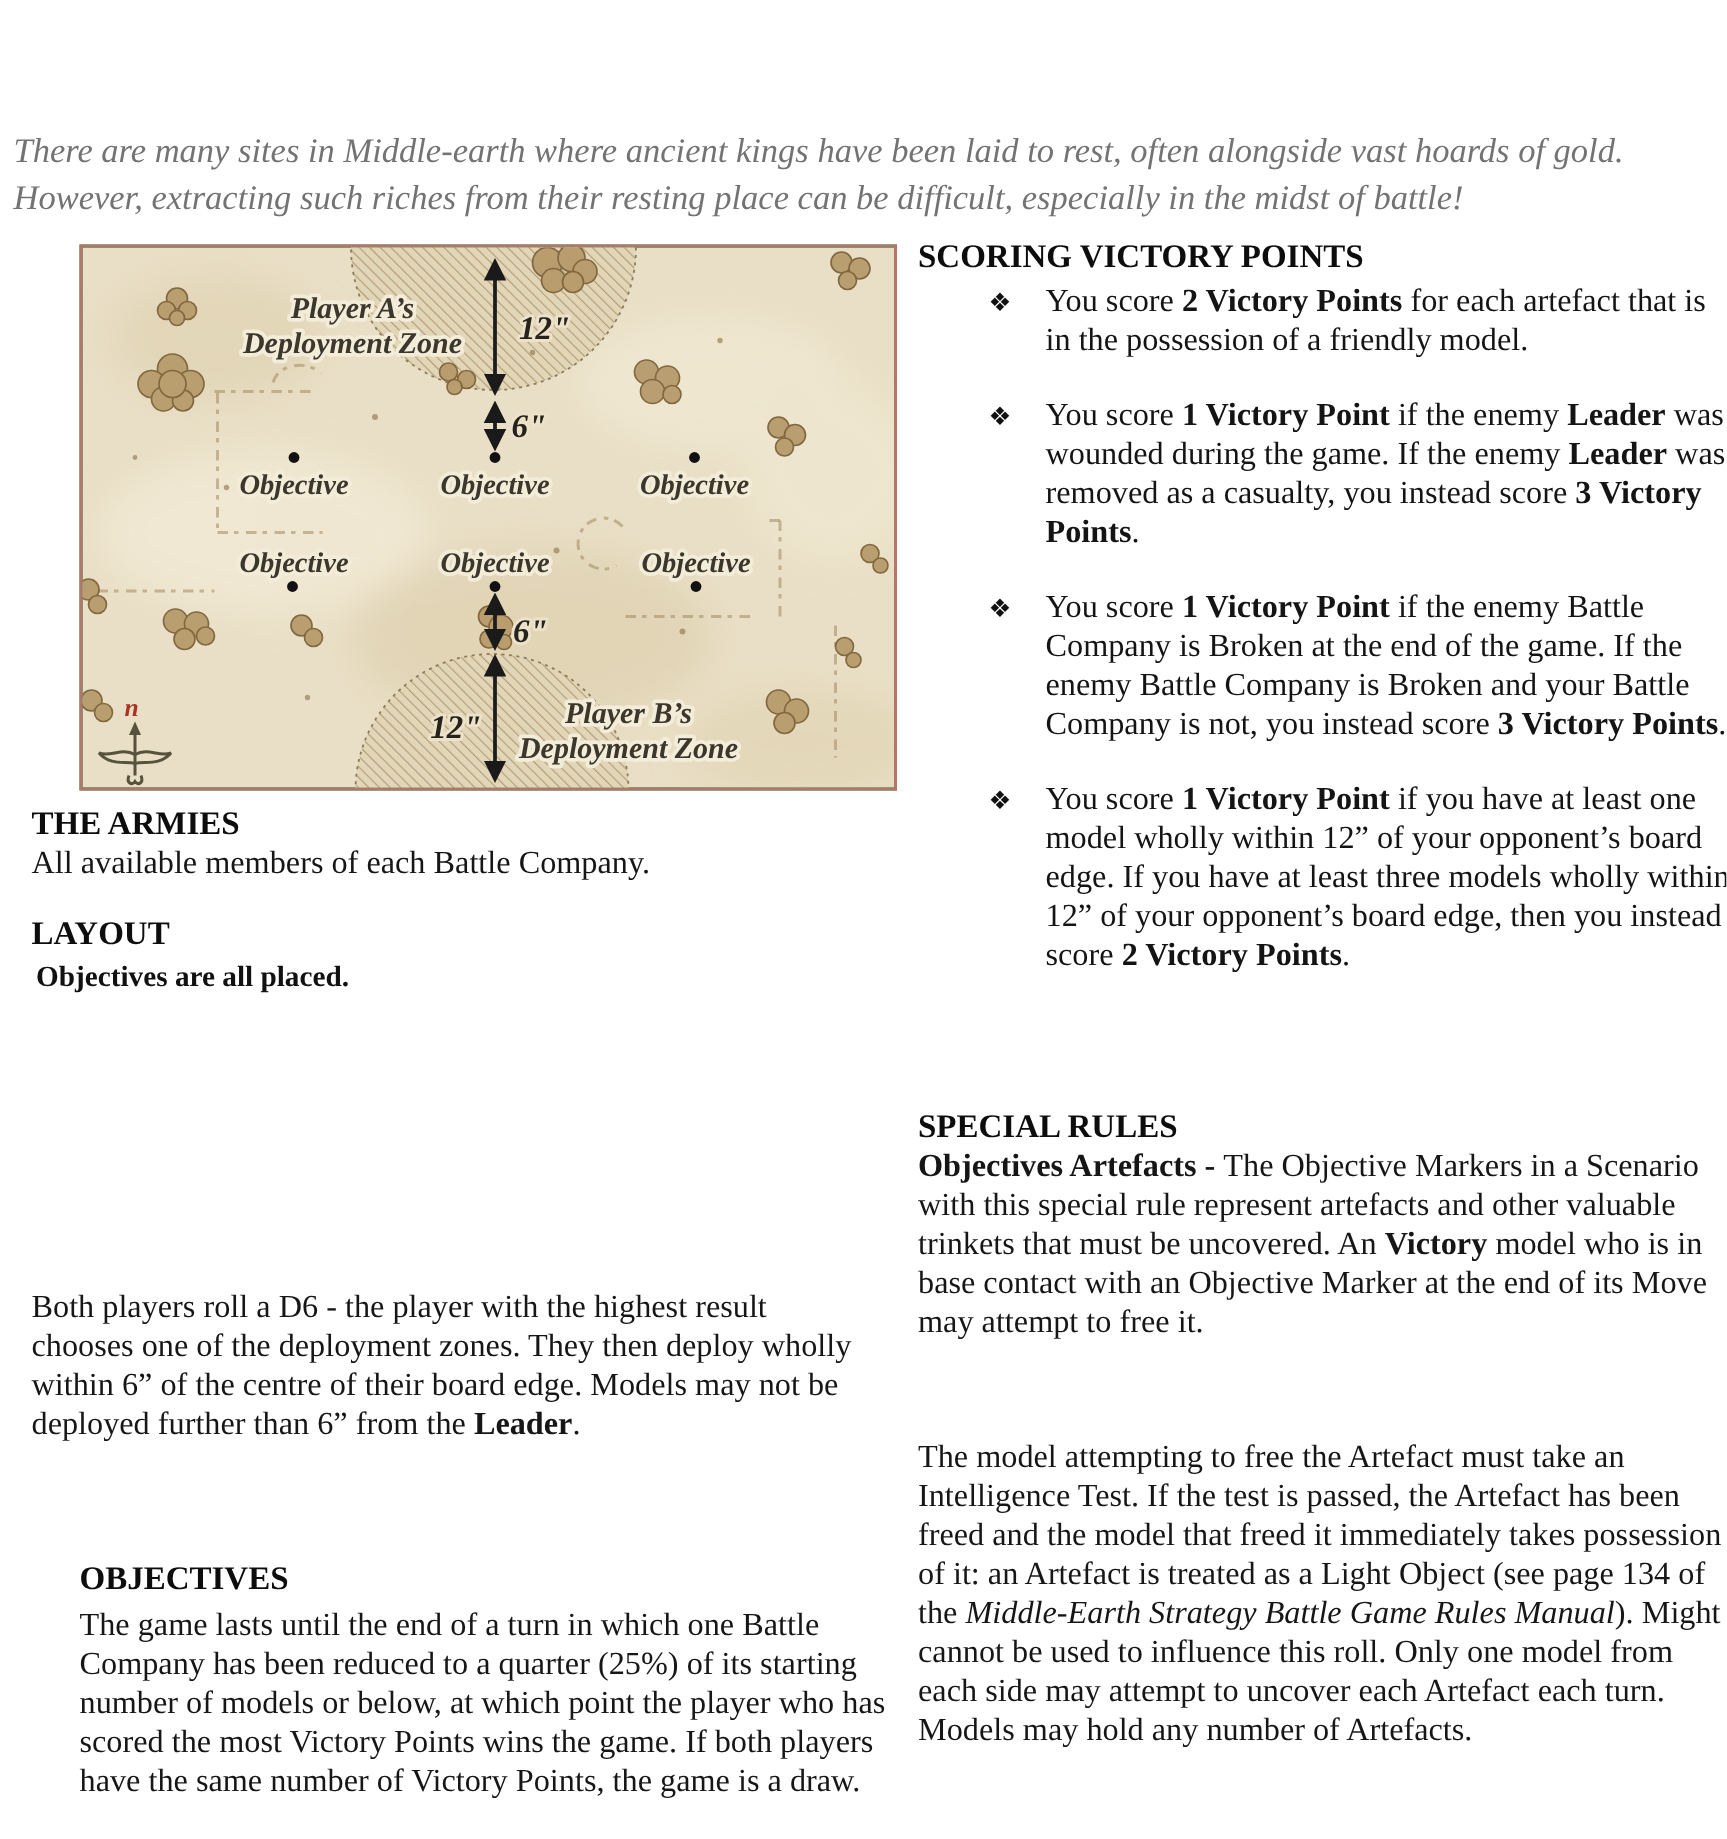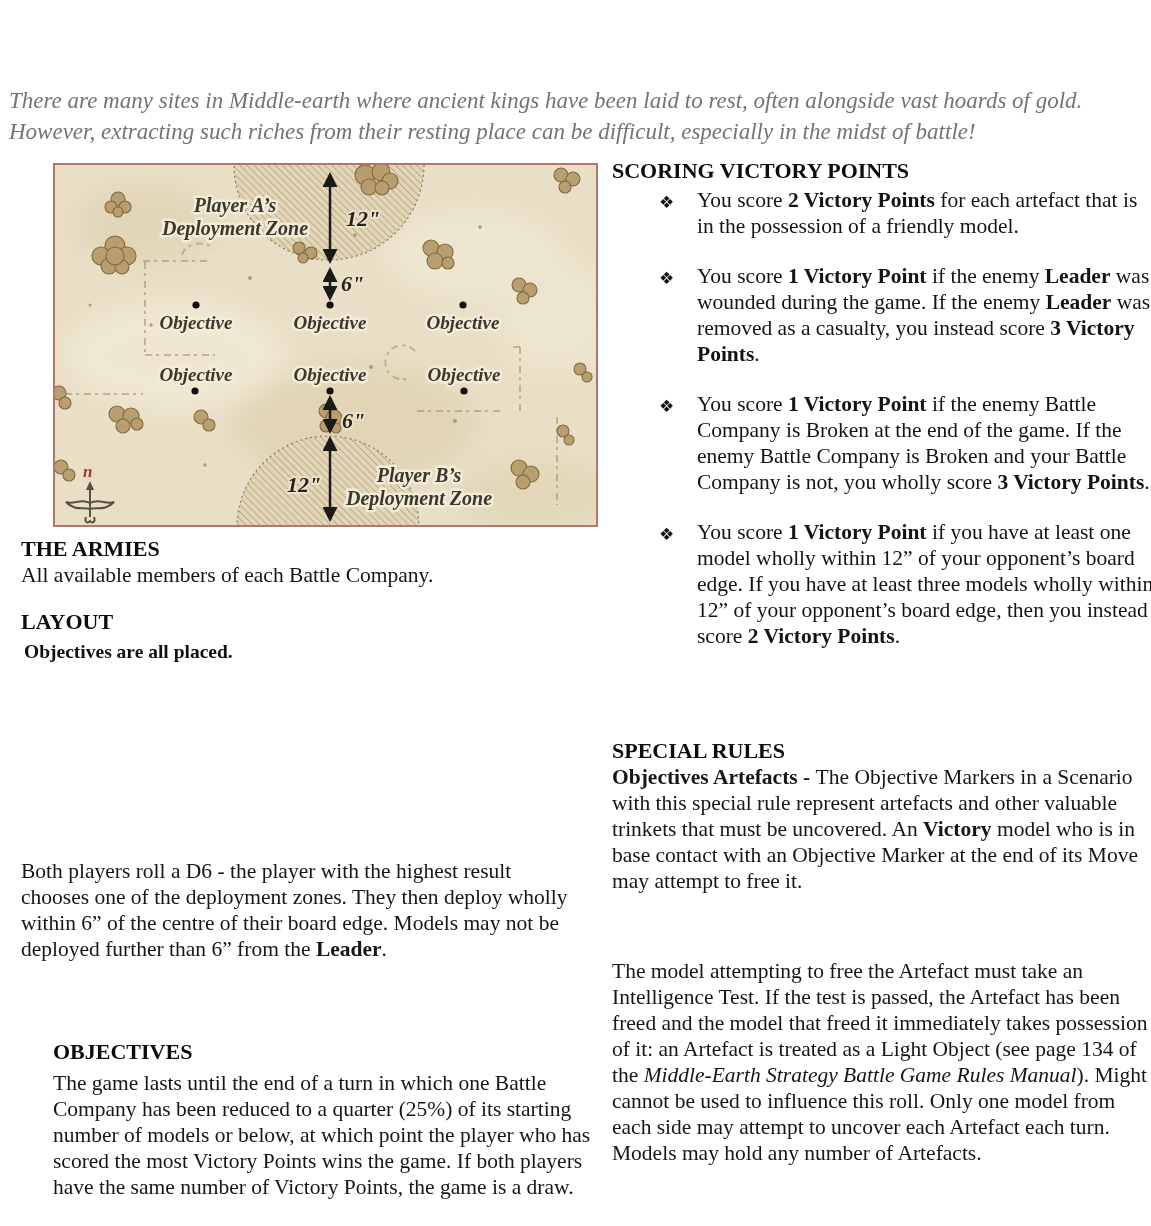--- a/index.html
+++ b/index.html
@@ -242,21 +242,21 @@
       <li>
         <span class="bullet">❖</span>
         <span><span>You score </span><b>2 Victory Points</b><span> for each artefact that is in the possession of a friendly model.</span></span>
       </li>
       <li>
         <span class="bullet">❖</span>
         <span><span>You score </span><b>1 Victory Point</b><span> if the enemy </span><b>Leader</b><span> was wounded during the game. If the enemy </span><b>Leader</b><span> was removed as a casualty, you instead score </span><b>3 Victory Points</b><span>.</span></span>
       </li>
       <li>
         <span class="bullet">❖</span>
-        <span><span>You score </span><b>1 Victory Point</b><span> if the enemy Battle Company is Broken at the end of the game. If the enemy Battle Company is Broken and your Battle Company is not, you wholly score </span><b>3 Victory Points</b><span>.</span></span>
+        <span><span>You score </span><b>1 Victory Point</b><span> if the enemy Battle Company is Broken at the end of the game. If the enemy Battle Company is Broken and your Battle Company is not, you instead score </span><b>3 Victory Points</b><span>.</span></span>
       </li>
       <li>
         <span class="bullet">❖</span>
         <span><span>You score </span><b>1 Victory Point</b><span> if you have at least one model wholly within 12” of your opponent’s board edge. If you have at least three models wholly within 12” of your opponent’s board edge, then you instead score </span><b>2 Victory Points</b><span>.</span></span>
       </li>
     </ul>
   </div>
 
   <div class="col-block right-w" style="left:595px;top:738px;">
     <div class="heading">SPECIAL RULES</div>

